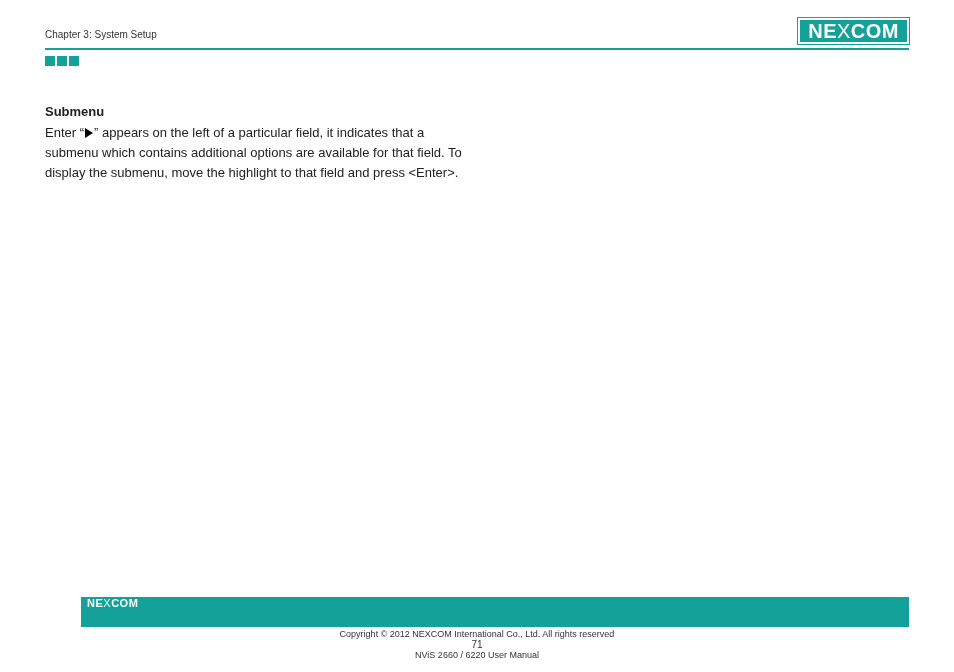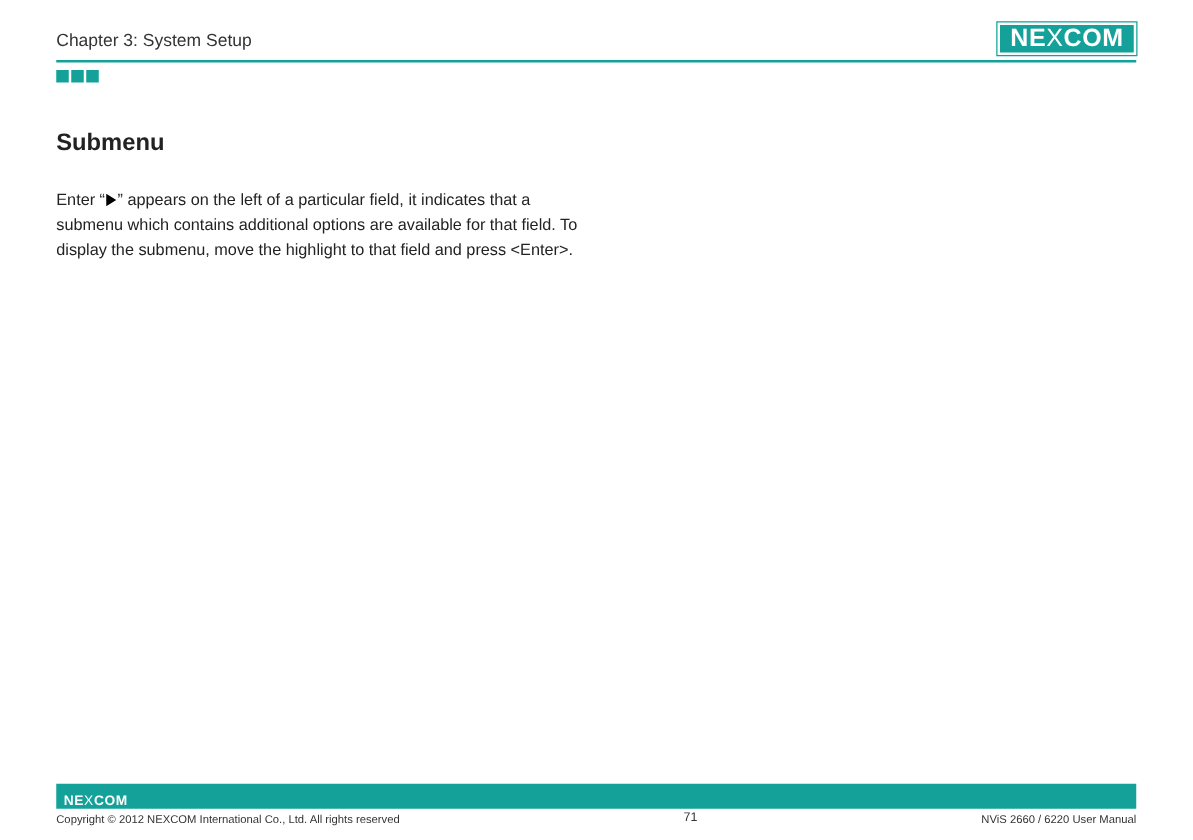--- a/index.html
+++ b/index.html
@@ -1,33 +1,33 @@
 <!DOCTYPE html>
 <html><head>
 <meta charset="utf-8">
 <style>
   * { box-sizing: border-box; margin: 0; padding: 0; }
   html, body { width: 954px; height: 672px; font-family: "Segoe UI", Arial, sans-serif; background: #fff; color: #222; }
   .page { position: relative; width: 954px; height: 672px; padding: 18px 45px 0 45px; }
   .header { display: flex; justify-content: space-between; align-items: flex-end; }
-  .chapter-title { font-size: 14px; color: #333; padding-bottom: 4px; }
+  .chapter-title { font-size: 10px; color: #333; padding-bottom: 4px; }
   .logo-box { background: #14a199; color: #fff; font-weight: 900; font-size: 20px; padding: 2px 8px; letter-spacing: 0.5px; border: 2px solid #fff; box-shadow: 0 0 0 1px #14a199; display: flex; align-items: center; height: 26px; }
   .logo-box .thin { font-weight: 400; }
   .hr-teal { height: 2px; background: #14a199; margin-top: 4px; }
   .squares { margin-top: 6px; display: flex; gap: 2px; }
   .squares span { width: 10px; height: 10px; background: #14a199; display: inline-block; }
   .content { margin-top: 38px; max-width: 430px; }
-  .section-heading { font-weight: 700; font-size: 19px; margin-bottom: 24px; }
+  .section-heading { font-weight: 700; font-size: 13px; margin-bottom: 4px; }
   .body-text { font-size: 13px; line-height: 1.55; color: #222; }
   .tri { display: inline-block; vertical-align: -1px; }
   .footer { position: absolute; left: 45px; right: 45px; bottom: 12px; }
-  .footer-bar { background: #14a199; height: 20px; display: flex; align-items: flex-end; padding: 0 6px; }
+  .footer-bar { background: #14a199; height: 30px; display: flex; align-items: flex-start; padding: 0 6px; margin-left: 36px; }
   .footer-logo { color: #fff; font-weight: 900; font-size: 11px; letter-spacing: 0.5px; }
   .footer-logo .thin { font-weight: 400; }
-  .footer-line { display: flex; justify-content: space-between; align-items: center; font-size: 9px; color: #333; margin-top: 2px; }
+  .footer-line { display: flex; justify-content: space-between; align-items: center; font-size: 9px; color: #333; margin-top: 2px; flex-direction: column; }
   .footer-line .pg { font-size: 10px; }
 </style>
 </head>
 <body>
 
 <div class="page">
 
   <div class="header">
     <div class="chapter-title">Chapter 3: System Setup</div>
     <div class="logo-box">

